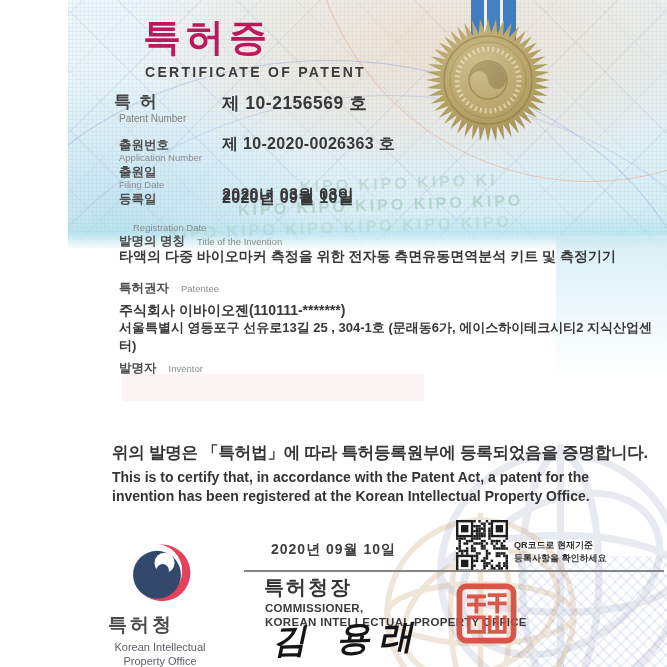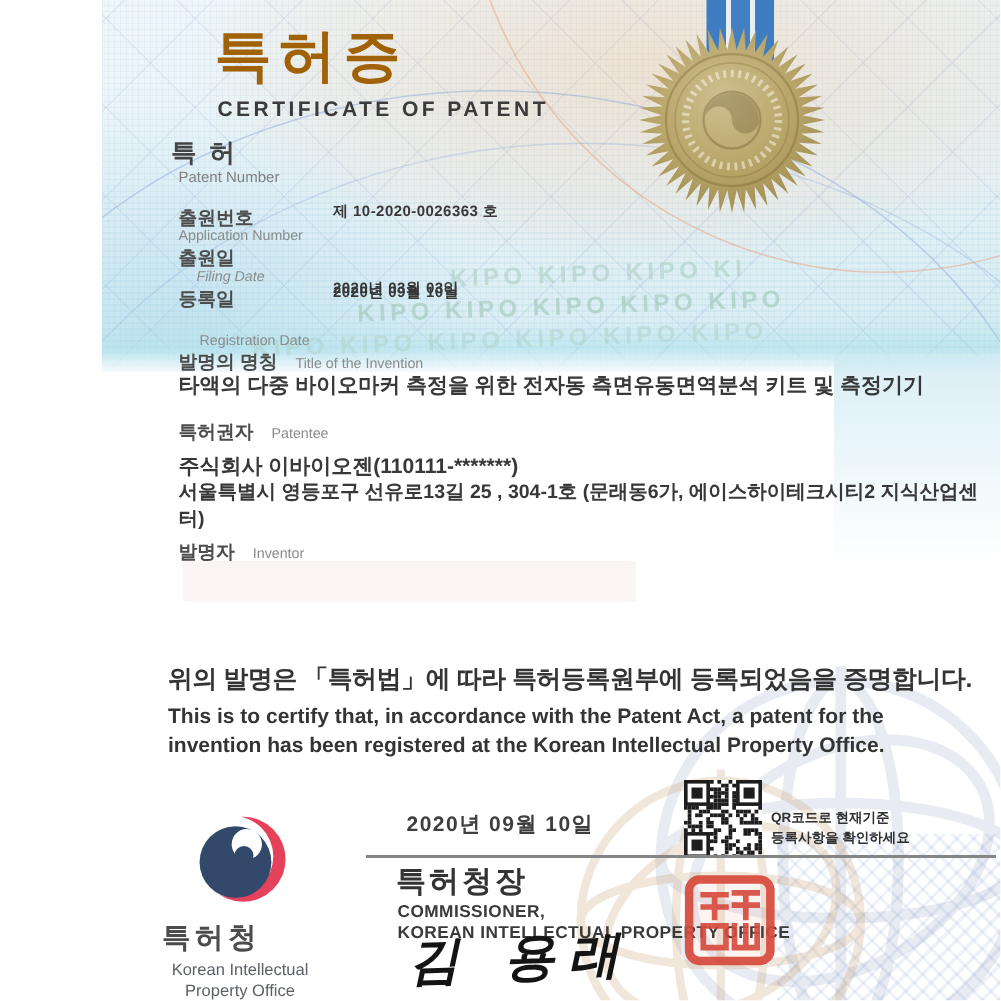--- a/index.html
+++ b/index.html
@@ -42,36 +42,36 @@
   .arm-blue g{stroke:#6e86ad;}
   .arm-tan{left:348px;top:498px;width:265px;height:280px;opacity:.25;}
   .arm-tan g{stroke:#c79a6d;}
 
   
   .ribbon{left:471px;top:0;width:45px;height:46px;
      background:linear-gradient(90deg,#3f7dc2 0 13px,#e9eff6 13px 16px,#4280c4 16px 29px,#e9eff6 29px 32px,#3f7dc2 32px 45px);}
   .gold-seal{left:426px;top:18px;width:124px;height:124px;}
 
   
-  .title-ko{left:143px;top:12px;font-size:38px;font-weight:800;letter-spacing:5px;color:#a16207;}
+  .title-ko{left:143px;top:12px;font-size:38px;font-weight:800;letter-spacing:5px;color:#be185d;}
   .title-en{left:145px;top:64px;font-size:14px;font-weight:700;letter-spacing:2.3px;color:#3b3b3b;}
 
   .lbl-big{font-size:17px;font-weight:800;color:#454545;letter-spacing:2px;}
   .lbl-ko{font-size:12.5px;font-weight:700;color:#4c4c4c;}
   .lbl-en{font-size:9.5px;color:#8b8b8b;}
   .val{font-weight:700;color:#383838;}
   .val-big{font-size:17.5px;letter-spacing:.5px;}
-  .val-md{font-size:10px;letter-spacing:.3px;}
+  .val-md{font-size:16px;letter-spacing:.3px;}
 
   .p-lbl{left:114px;top:90px;}
   .p-sub{left:119px;top:113px;font-size:10px;color:#7f7f7f;}
   .p-val{left:222px;top:91px;}
 
   .f0-l{left:119px;top:137px;} .f0-s{left:119px;top:152px;} .f0-v{left:222px;top:134px;}
-  .f1-l{left:119px;top:164px;} .f1-s{left:131px;top:179px;font-style:italic;} .f1-v{left:222px;top:161px;margin-top:24px;}
+  .f1-l{left:119px;top:164px;} .f1-s{left:119px;top:179px;} .f1-v{left:222px;top:161px;margin-top:24px;}
   .f2-l{left:119px;top:191px;} .f2-s{left:119px;top:222px;margin-left:14px;} .f2-v{left:222px;top:188px;}
 
   .sec-row{display:flex;align-items:baseline;gap:12px;}
   .inv-row{left:119px;top:233px;}
   .inv-title{left:119px;top:248px;width:545px;font-size:14px;font-weight:700;color:#383838;}
   .pat-row{left:119px;top:280px;}
   .pat-name{left:119px;top:302px;font-size:14px;font-weight:700;}
   .pat-addr{left:119px;top:319px;width:548px;font-size:13px;font-weight:700;}
   .invtr-row{left:119px;top:360px;}
   .redact-box{left:122px;top:374px;width:302px;height:27px;background:#faf5f4;border-radius:2px;}
@@ -150,20 +150,21 @@
     <circle cx="62" cy="62" r="31" fill="none" stroke="rgba(255,252,235,.5)" stroke-width="5" stroke-dasharray="2 3"></circle>
     <circle cx="62" cy="62" r="19" fill="none" stroke="rgba(115,96,48,.4)" stroke-width="1.5"></circle>
     <path d="M44,62 a18,18 0 1 1 36,0 a9,9 0 1 1 -18,0 a9,9 0 1 0 -18,0 Z" fill="rgba(95,78,36,.30)"></path>
   </svg>
 
   <div class="abs title-ko">특허증</div>
   <div class="abs title-en">CERTIFICATE OF PATENT</div>
 
   <div class="abs lbl-big p-lbl">특 허</div>
   <div class="abs p-sub">Patent Number</div>
+  <div class="abs val val-big p-val">제 10-2156569 호</div>
 
   <div class="abs lbl-ko f0-l">출원번호</div>
   <div class="abs lbl-en f0-s">Application Number</div>
   <div class="abs val val-md f0-v">제 10-2020-0026363 호</div>
 
   <div class="abs lbl-ko f1-l">출원일</div>
   <div class="abs lbl-en f1-s">Filing Date</div>
   <div class="abs val val-md f1-v">2020년 03월 03일</div>
 
   <div class="abs lbl-ko f2-l">등록일</div>

